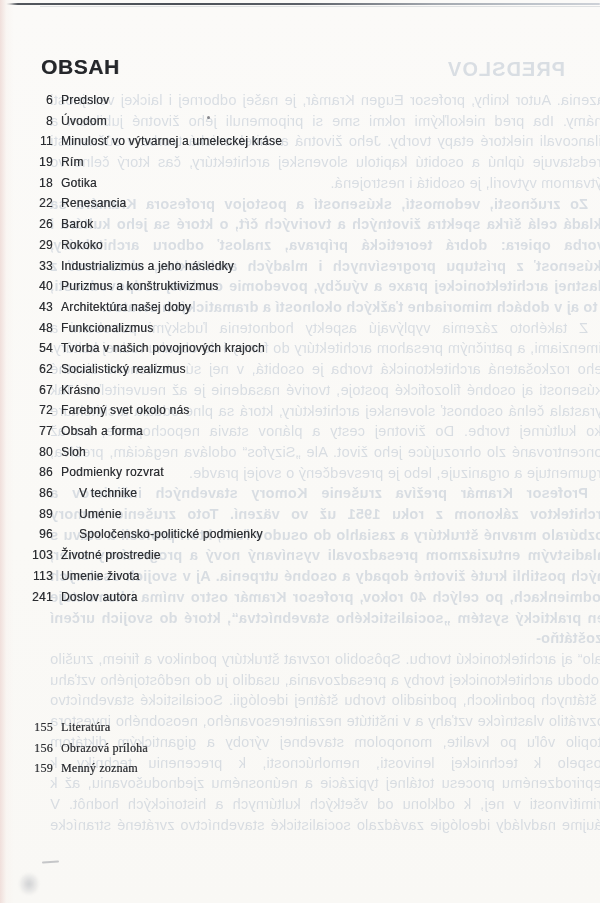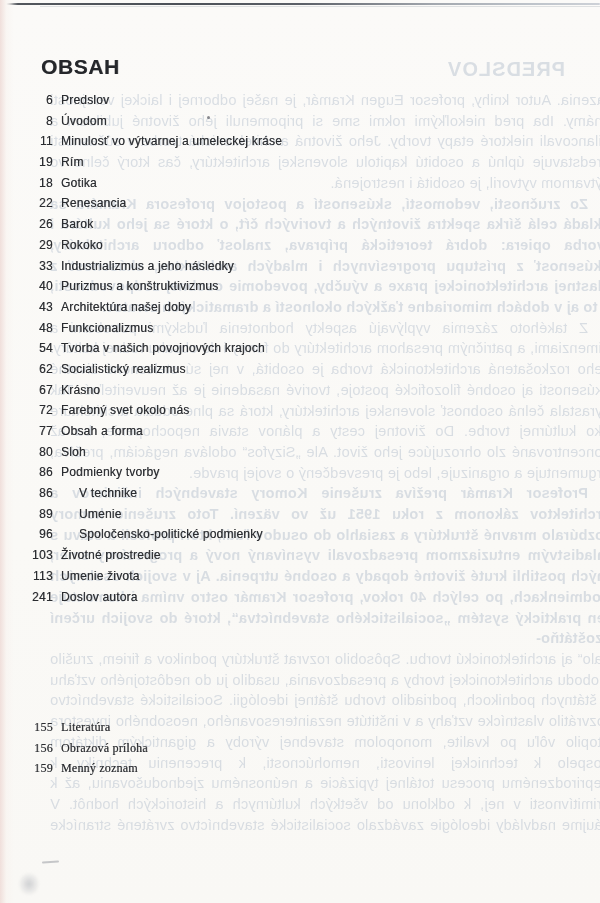--- a/index.html
+++ b/index.html
@@ -164,21 +164,21 @@
       <div class="toc-row">
       <span class="num">72</span><span class="label">Farebný svet okolo nás</span>
     </div>
       <div class="toc-row">
       <span class="num">77</span><span class="label">Obsah a forma</span>
     </div>
       <div class="toc-row">
       <span class="num">80</span><span class="label">Sloh</span>
     </div>
       <div class="toc-row">
-      <span class="num">86</span><span class="label">Podmienky tvorby</span>
+      <span class="num">86</span><span class="label">Podmienky rozvrat</span>
     </div>
       <div class="toc-row sub">
       <span class="num">86</span><span class="label">V technike</span>
     </div>
       <div class="toc-row sub">
       <span class="num">89</span><span class="label">Umenie</span>
     </div>
       <div class="toc-row sub">
       <span class="num">96</span><span class="label">Spoločensko-politické podmienky</span>
     </div>

